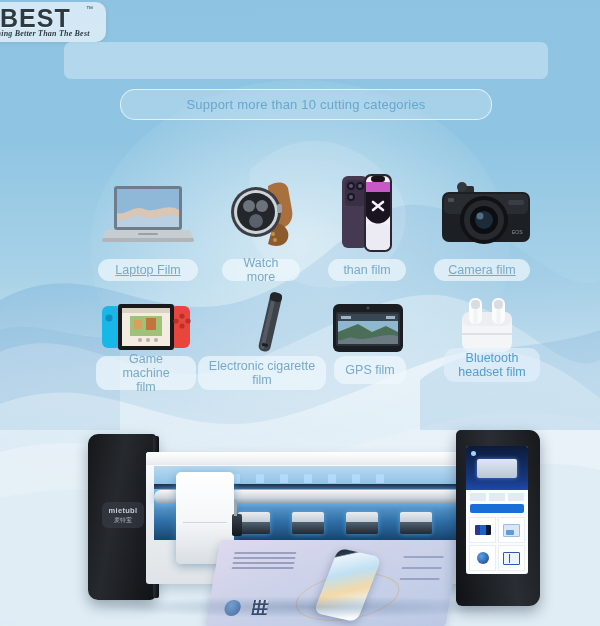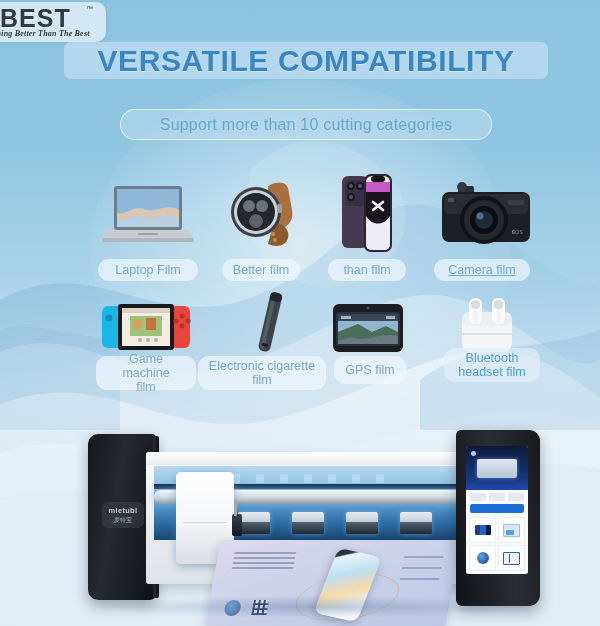--- a/index.html
+++ b/index.html
@@ -52,21 +52,21 @@
     text-shadow:0 1px 1px rgba(255,255,255,.45);
   }
 
   
   .subtitle{
     position:absolute;left:120px;top:89px;width:370px;height:29px;
     display:flex;align-items:center;justify-content:center;
     border:1px solid rgba(255,255,255,.68);
     border-radius:15px;
     background:rgba(198,226,243,.42);
-    font-size:16px;color:#68a7cd;letter-spacing:.2px;margin-top:20px;
+    font-size:13px;color:#68a7cd;letter-spacing:.2px;
   }
 
   
   .tile{position:absolute;}
   .label{
     position:absolute;
     display:flex;align-items:center;justify-content:center;
     text-align:center;line-height:1.12;
     border-radius:11px;
     background:rgba(240,248,252,.70);
@@ -261,54 +261,53 @@
     </svg>
   </div>
 
   <div class="logo">
     <span class="logo-mark">BEST</span>
     <span class="logo-tm">™</span>
     <span class="logo-tag">Nothing Better Than The Best</span>
   </div>
 
   <div class="title-band"></div>
-  <div class="title">VERSATILE COMPATIBILITY</div>
 
   <div class="subtitle">Support more than 10 cutting categories</div>
 
   <div class="tile" style="left:98px;top:180px;width:100px;height:68px;">
     <svg width="100" height="68" viewBox="0 0 100 68">
       <rect x="16" y="6" width="68" height="44" rx="3" fill="#6f7d8a"></rect>
       <rect x="19" y="9" width="62" height="38" fill="#8fb8d8"></rect>
       <path d="M19,47 L81,47 L81,30 C68,22 58,34 46,29 C36,25 27,36 19,33 Z" fill="#d9c6b4"></path>
       <path d="M19,47 L81,47 L81,38 C70,31 58,42 46,37 C36,33 27,42 19,40 Z" fill="#b9cfe2"></path>
       <path d="M8,50 L92,50 L96,60 L4,60 Z" fill="#c8cdd2"></path>
       <rect x="4" y="58" width="92" height="4" rx="2" fill="#aeb5bb"></rect>
       <rect x="40" y="53" width="20" height="2" rx="1" fill="#98a0a8"></rect>
     </svg>
   </div>
-  <div class="label" style="left:98px;top:259px;width:100px;height:22px;">Laptop Film</div>
+  <div class="label" style="left:98px;top:259px;width:100px;height:22px;text-decoration:underline;">Laptop Film</div>
 
   <div class="tile" style="left:222px;top:176px;width:78px;height:74px;">
     <svg width="78" height="74" viewBox="0 0 78 74">
       <path d="M46,10 C56,4 64,6 66,12 L70,34 C72,44 66,52 58,52 L48,50 Z" fill="#a9703e"></path>
       <path d="M52,46 C62,48 68,54 66,62 C64,70 54,72 46,68 Z" fill="#8d5a2e"></path>
       <circle cx="34" cy="36" r="25" fill="#3b3f45"></circle>
       <circle cx="34" cy="36" r="22" fill="#cfd4d9"></circle>
       <circle cx="34" cy="36" r="19" fill="#23262b"></circle>
       <circle cx="27" cy="30" r="6" fill="#6d737b"></circle>
       <circle cx="40" cy="30" r="6" fill="#6d737b"></circle>
       <circle cx="34" cy="45" r="7" fill="#5b6views"></circle>
       <circle cx="34" cy="45" r="7" fill="#5b616a"></circle>
       <rect x="55" y="28" width="5" height="9" rx="2" fill="#9aa1a8"></rect>
       <circle cx="51" cy="58" r="2" fill="#c09050"></circle>
       <circle cx="53" cy="64" r="2" fill="#c09050"></circle>
     </svg>
   </div>
-  <div class="label" style="left:222px;top:259px;width:78px;height:22px;">Better film</div>
+  <div class="label" style="left:222px;top:259px;width:78px;height:22px;">Watch more</div>
 
   <div class="tile" style="left:340px;top:172px;width:54px;height:82px;">
     <svg width="54" height="82" viewBox="0 0 54 82">
       <rect x="2" y="4" width="26" height="72" rx="6" fill="#463a52"></rect>
       <rect x="5" y="8" width="20" height="26" rx="4" fill="#3a3046"></rect>
       <circle cx="11" cy="14" r="4" fill="#1b1722"></circle>
         <circle cx="11" cy="14" r="2" fill="#5b5470"></circle>
       <circle cx="20" cy="14" r="4" fill="#1b1722"></circle>
         <circle cx="20" cy="14" r="2" fill="#5b5470"></circle>
       <circle cx="11" cy="25" r="4" fill="#1b1722"></circle>

